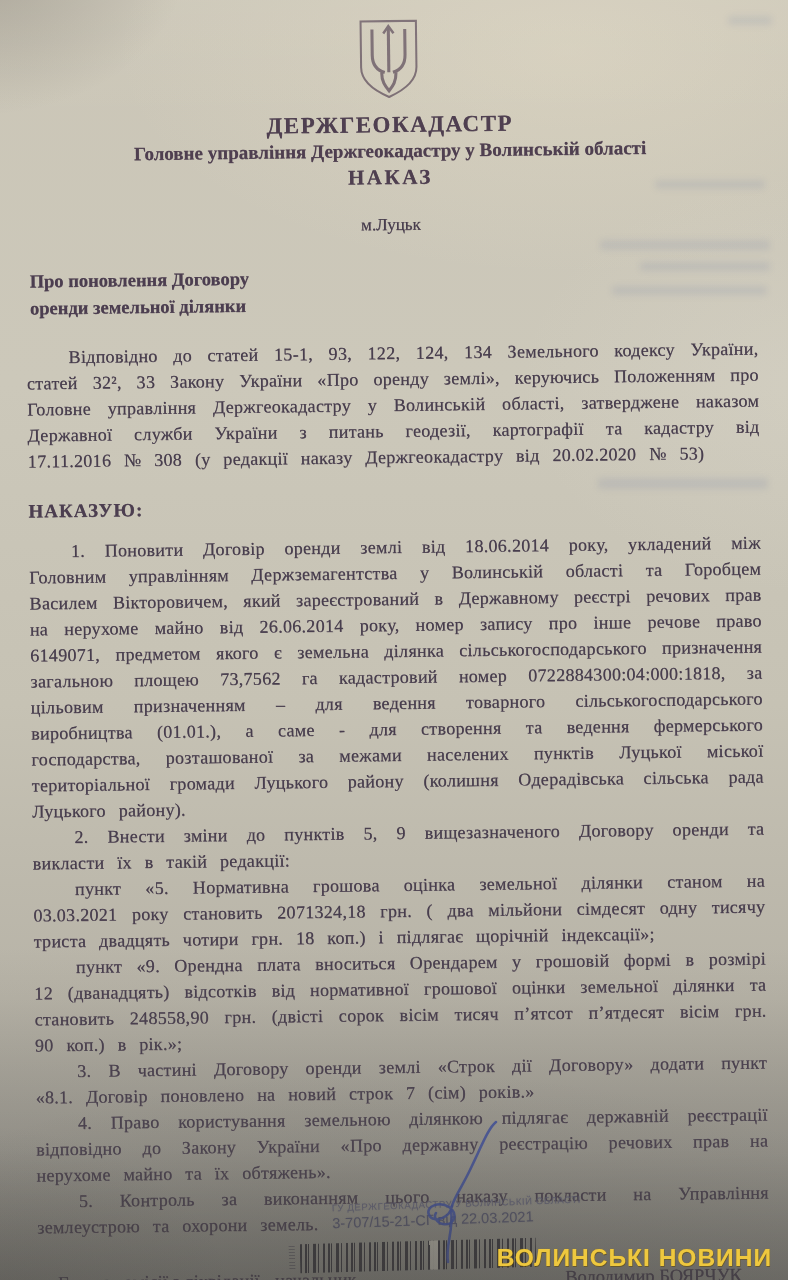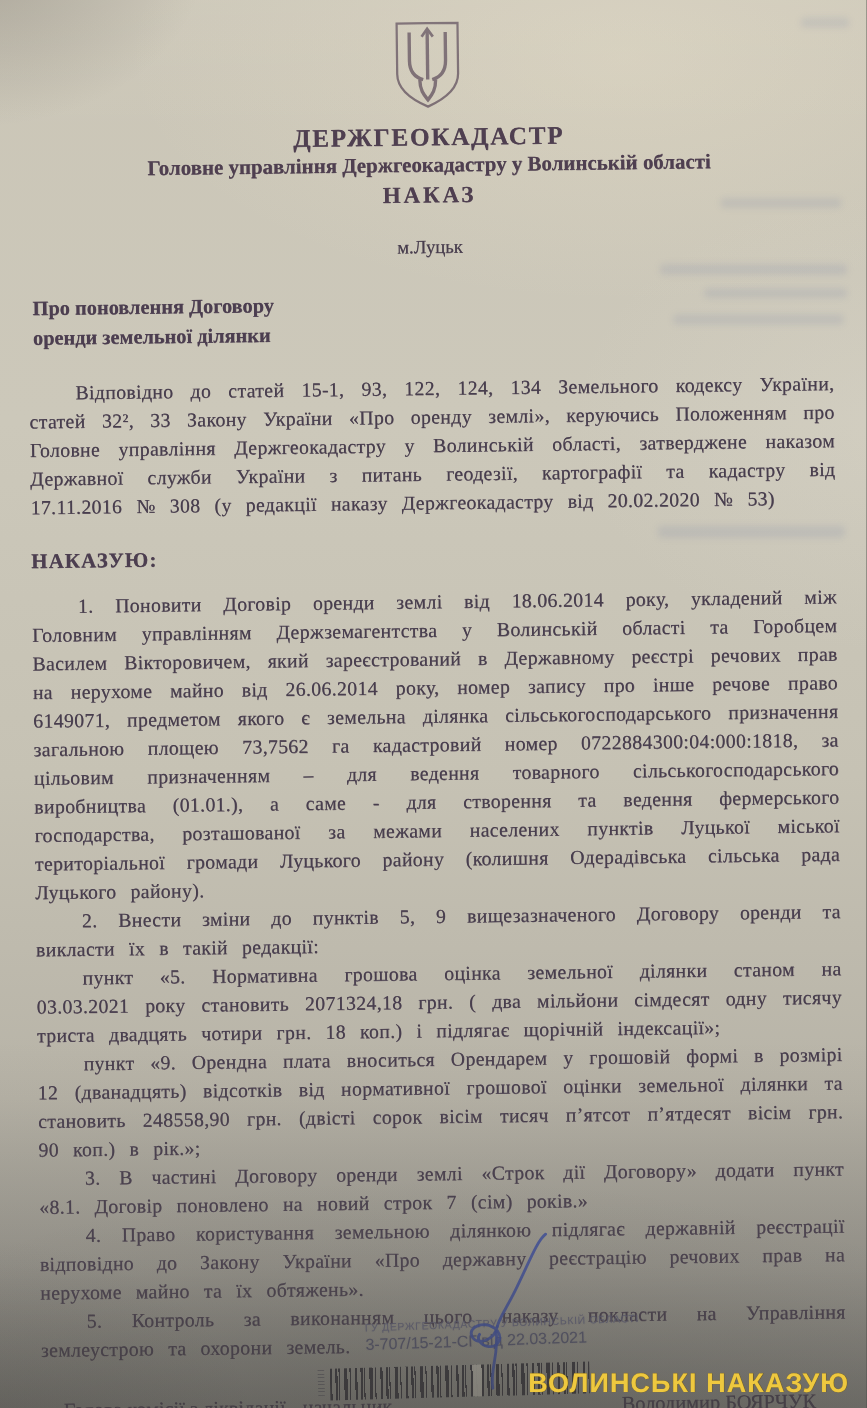--- a/index.html
+++ b/index.html
@@ -152,14 +152,14 @@
     <path d="M59 94 C62 114 53 130 56 146"></path>
   </svg>
 
   <div class="smudge s1"></div>
   <div class="smudge s2"></div>
   <div class="smudge s3"></div>
   <div class="smudge s4"></div>
   <div class="smudge s5"></div>
   <div class="smudge s6"></div>
 
-  <div class="watermark">ВОЛИНСЬКІ НАКАЗУЮ</div>
+  <div class="watermark">ВОЛИНСЬКІ НОВИНИ</div>
 </div>
 
 </body></html>

